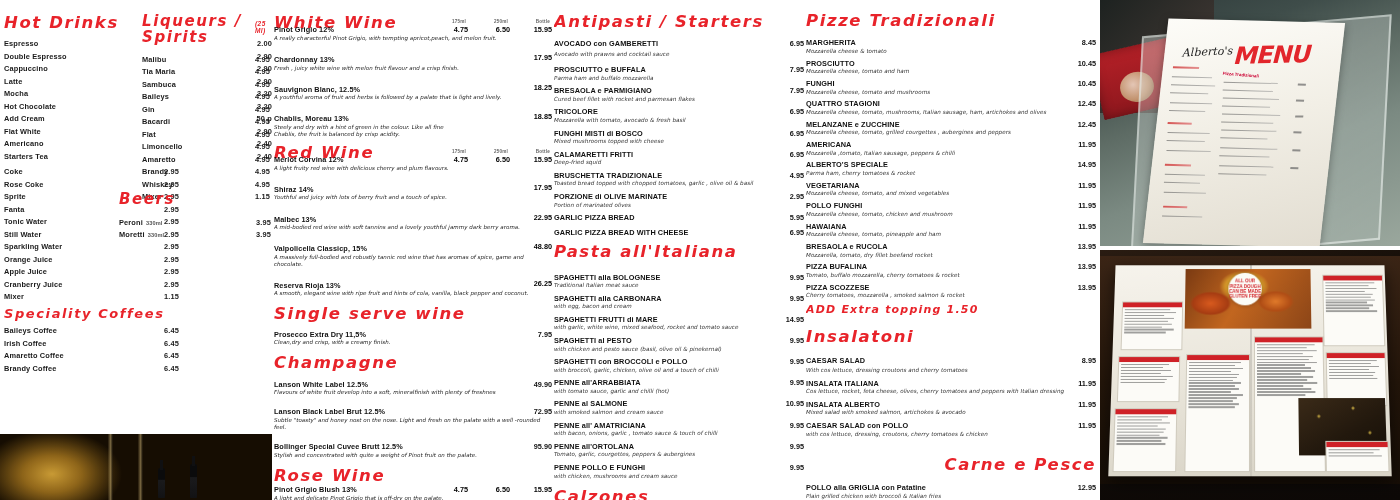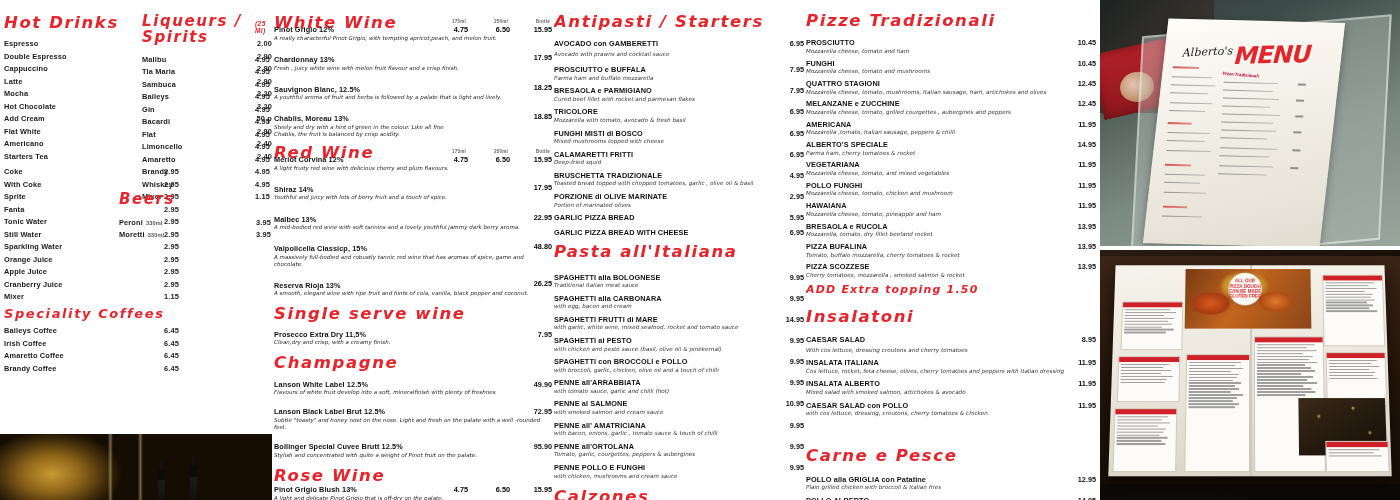--- a/index.html
+++ b/index.html
@@ -288,21 +288,21 @@
         </div>
     </div>
 
     <div style="margin-top:8px; width:175px;">
       <div class="drow">
           <span class="nm">Coke</span>
           <span class="sp"></span>
           <span class="pr">2.95</span>
         </div>
       <div class="drow">
-          <span class="nm">With Coke</span>
+          <span class="nm">Rose Coke</span>
           <span class="sp"></span>
           <span class="pr">2.95</span>
         </div>
       <div class="drow">
           <span class="nm">Sprite</span>
           <span class="sp"></span>
           <span class="pr">2.95</span>
         </div>
       <div class="drow">
           <span class="nm">Fanta</span>
@@ -817,20 +817,28 @@
     <div class="sec-head h-xl" style="margin-top:8px;">Calzones</div>
 
   </div>
 
   <div class="col col4">
 
     <div class="sec-head h-xl" style="margin-top:12px;">Pizze Tradizionali</div>
     <div style="margin-top:9px;">
       <div class="pizza-item">
         <div class="item-line">
+            <span class="item-name">MARGHERITA</span>
+            <span class="item-spacer"></span>
+            <span class="item-price">8.45</span>
+          </div>
+        <div class="item-desc">Mozzarella cheese &amp; tomato</div>
+      </div>
+      <div class="pizza-item">
+        <div class="item-line">
             <span class="item-name">PROSCIUTTO</span>
             <span class="item-spacer"></span>
             <span class="item-price">10.45</span>
           </div>
         <div class="item-desc">Mozzarella cheese, tomato and ham</div>
       </div>
       <div class="pizza-item">
         <div class="item-line">
             <span class="item-name">FUNGHI</span>
             <span class="item-spacer"></span>
@@ -950,21 +958,21 @@
       <div class="food-item">
         <div class="item-line">
             <span class="item-name">CAESAR SALAD con POLLO</span>
             <span class="item-spacer"></span>
             <span class="item-price">11.95</span>
           </div>
         <div class="item-desc">with cos lettuce, dressing, croutons, cherry tomatoes &amp; chicken</div>
       </div>
     </div>
 
-    <div class="sec-head h-xl" style="margin-top:30px;">Carne e Pesce</div>
+    <div class="sec-head h-xl" style="margin-top:18px;text-align:right;">Carne e Pesce</div>
     <div style="margin-top:10px;">
       <div class="food-item">
         <div class="item-line">
             <span class="item-name">POLLO alla GRIGLIA con Patatine</span>
             <span class="item-spacer"></span>
             <span class="item-price">12.95</span>
           </div>
         <div class="item-desc">Plain grilled chicken with broccoli &amp; Italian fries</div>
       </div>
       <div class="food-item">

